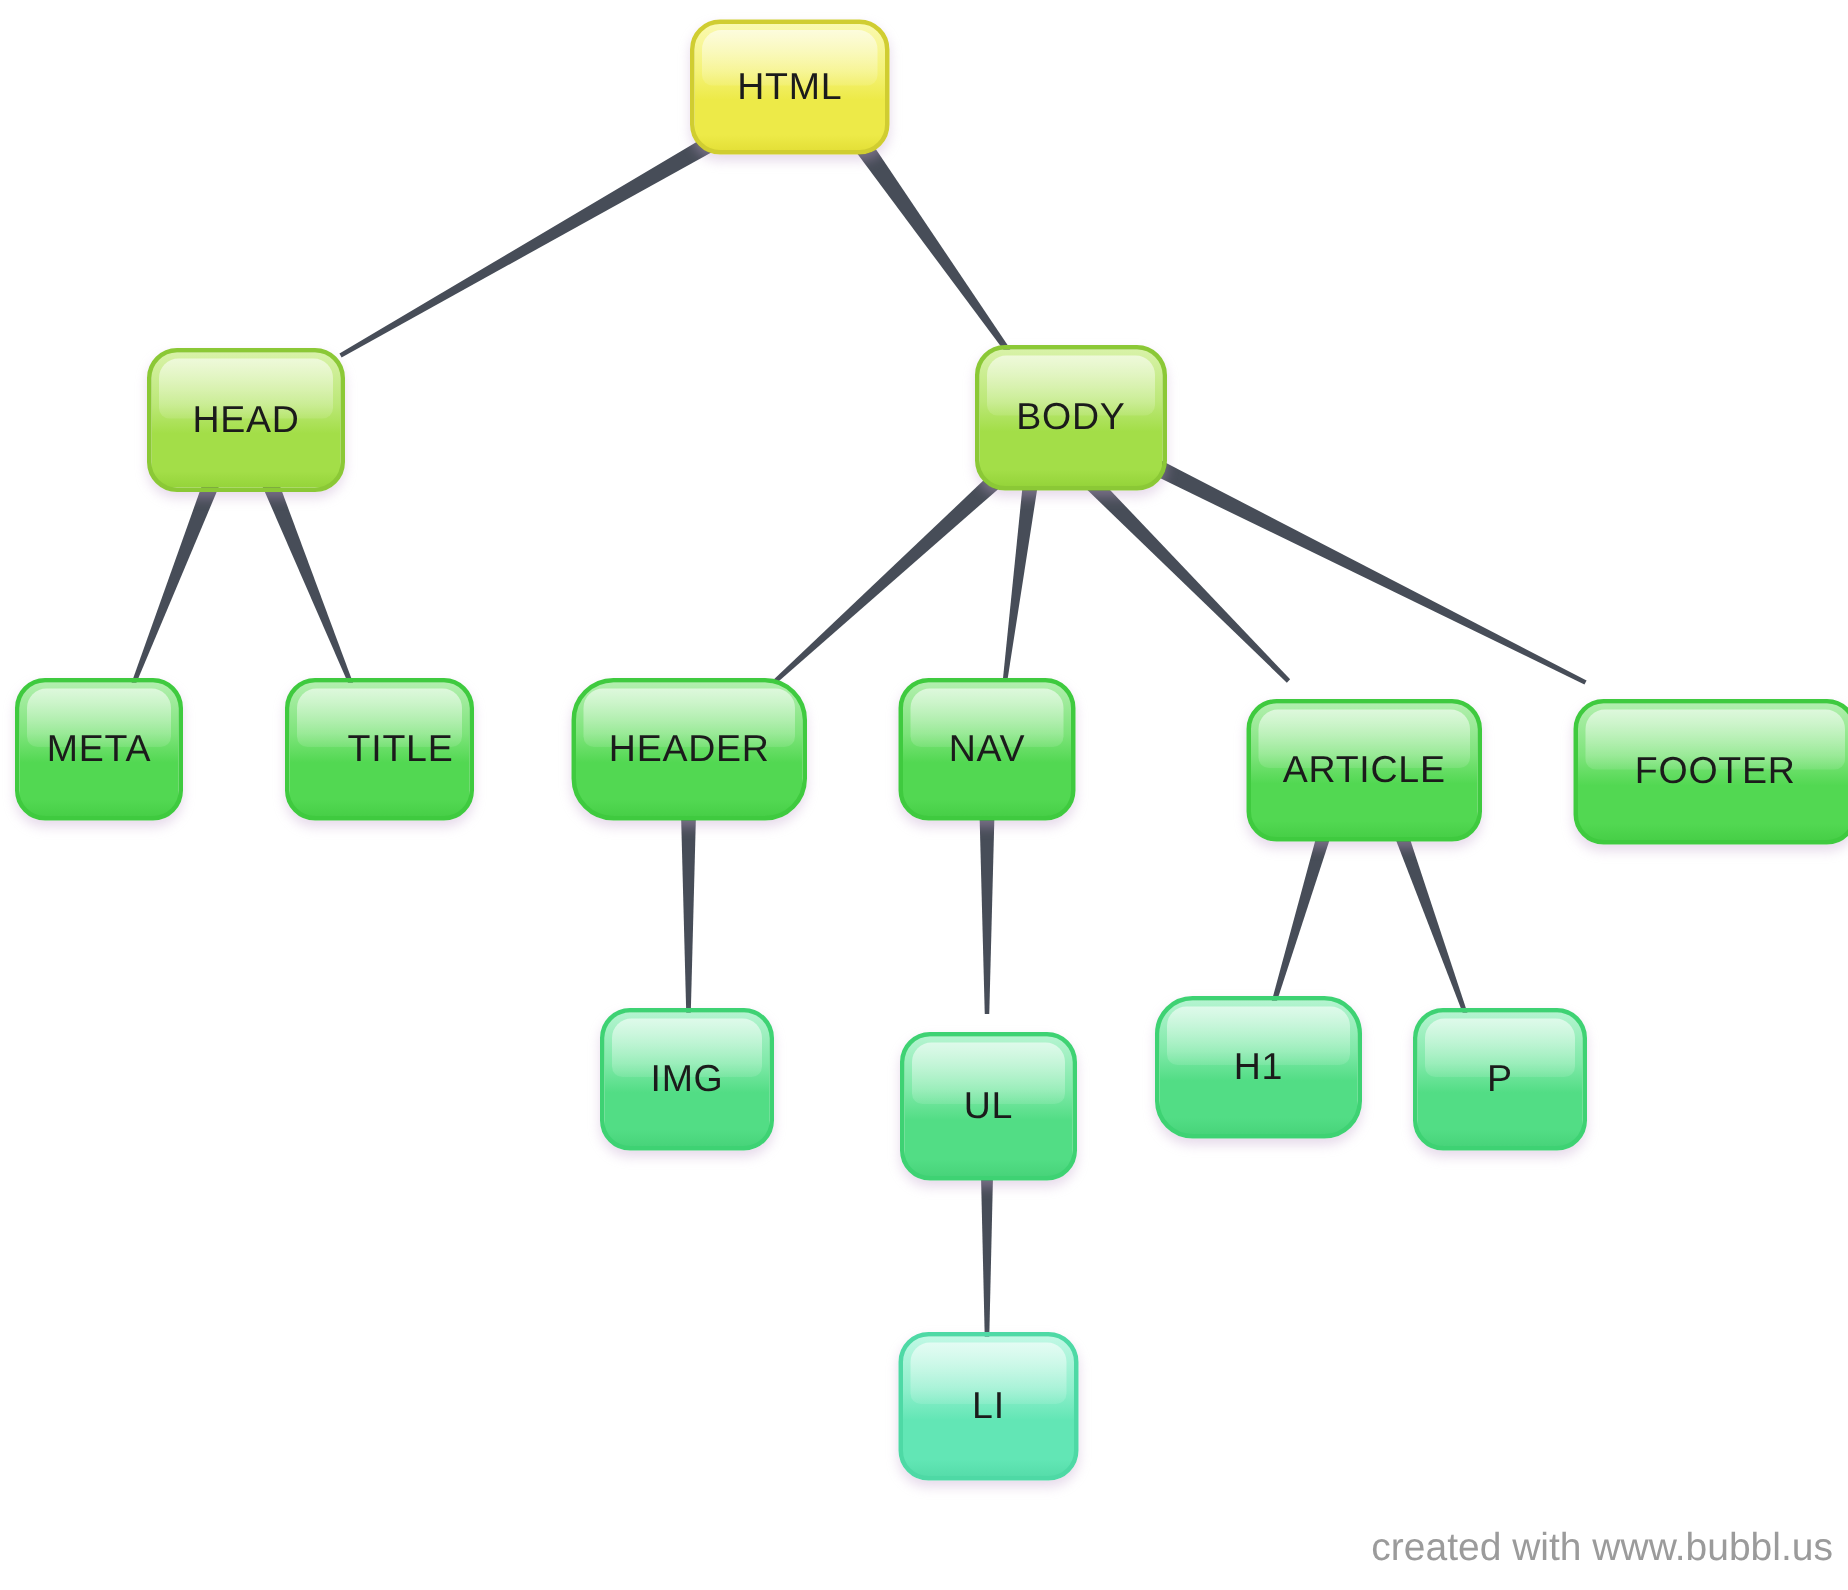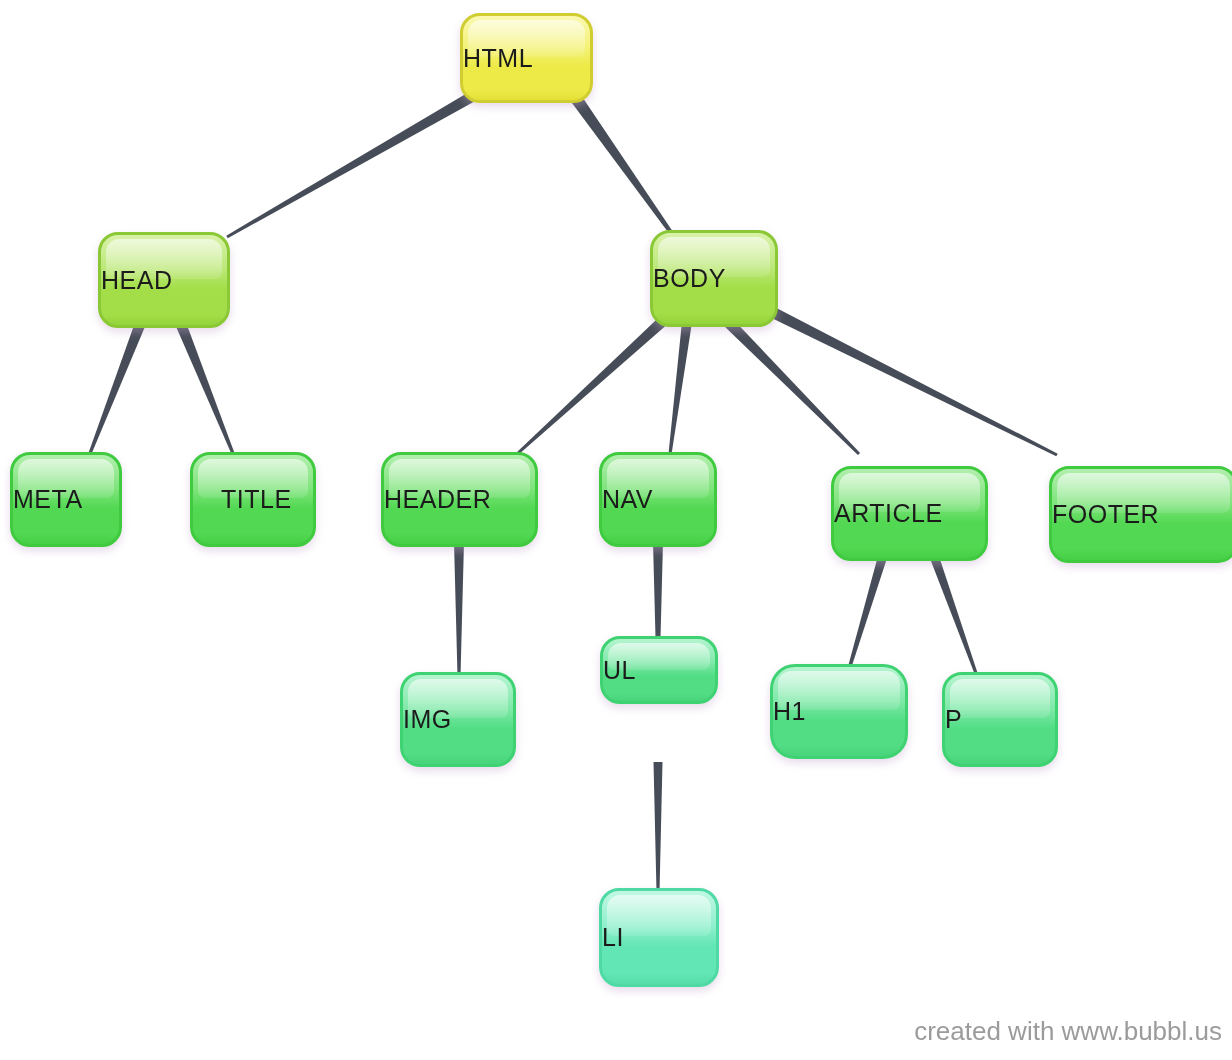--- a/index.html
+++ b/index.html
@@ -24,20 +24,21 @@
     border-radius: 20px;
     background: linear-gradient(180deg,
       var(--hi) 0%,
       var(--mid) 38%,
       var(--base) 60%,
       var(--base) 88%,
       var(--dark) 100%);
     box-shadow: 0 4px 8px rgba(196,164,205,0.40);
     display: flex;
     align-items: center;
+    justify-content: center;
   }
   .node::before {
     content: "";
     position: absolute;
     left: 5px; right: 5px; top: 4px;
     height: 44%;
     border-radius: 13px 13px 7px 7px;
     background: linear-gradient(180deg, rgba(255,255,255,0.60), rgba(255,255,255,0.10));
     pointer-events: none;
   }
@@ -84,36 +85,36 @@
       </div>
       <div class="node" style="left: 650px; top: 230px; width: 128px; height: 97px; --bd: #8bc836; --hi: #d8f2a8; --mid: #bce878; --base: #a3de48; --dark: #95d43a;">
         <span>BODY</span>
       </div>
       <div class="node" style="left: 10px; top: 452px; width: 112px; height: 95px; --bd: #3fca3f; --hi: #b2efae; --mid: #7ee47b; --base: #52d852; --dark: #47cf47;">
         <span>META</span>
       </div>
       <div class="node" style="left: 190px; top: 452px; width: 126px; height: 95px; padding-left: 28px; --bd: #3fca3f; --hi: #b2efae; --mid: #7ee47b; --base: #52d852; --dark: #47cf47;">
         <span>TITLE</span>
       </div>
-      <div class="node" style="left: 381px; top: 452px; width: 157px; height: 95px; --bd: #3fca3f; --hi: #b2efae; --mid: #7ee47b; --base: #52d852; --dark: #47cf47;">
+      <div class="node" style="left: 381px; top: 452px; width: 157px; height: 95px; border-radius: 28px; --bd: #3fca3f; --hi: #b2efae; --mid: #7ee47b; --base: #52d852; --dark: #47cf47;">
         <span>HEADER</span>
       </div>
       <div class="node" style="left: 599px; top: 452px; width: 118px; height: 95px; --bd: #3fca3f; --hi: #b2efae; --mid: #7ee47b; --base: #52d852; --dark: #47cf47;">
         <span>NAV</span>
       </div>
       <div class="node" style="left: 831px; top: 452px; width: 157px; height: 95px; margin-top: 14px; --bd: #3fca3f; --hi: #b2efae; --mid: #7ee47b; --base: #52d852; --dark: #47cf47;">
         <span>ARTICLE</span>
       </div>
       <div class="node" style="left: 1049px; top: 466px; width: 189px; height: 97px; --bd: #3fca3f; --hi: #b2efae; --mid: #7ee47b; --base: #52d852; --dark: #47cf47;">
         <span>FOOTER</span>
       </div>
       <div class="node" style="left: 400px; top: 672px; width: 116px; height: 95px; --bd: #3ed273; --hi: #b4f4d0; --mid: #7fe9a8; --base: #52dd85; --dark: #48d47a;">
         <span>IMG</span>
       </div>
-      <div class="node" style="left: 600px; top: 636px; width: 118px; height: 68px; --bd: #3ed273; --hi: #b4f4d0; --mid: #7fe9a8; --base: #52dd85; --dark: #48d47a;">
+      <div class="node" style="left: 600px; top: 688px; width: 118px; height: 99px; --bd: #3ed273; --hi: #b4f4d0; --mid: #7fe9a8; --base: #52dd85; --dark: #48d47a;">
         <span>UL</span>
       </div>
       <div class="node" style="left: 770px; top: 664px; width: 138px; height: 95px; border-radius: 25px; --bd: #3ed273; --hi: #b4f4d0; --mid: #7fe9a8; --base: #52dd85; --dark: #48d47a;">
         <span>H1</span>
       </div>
       <div class="node" style="left: 942px; top: 672px; width: 116px; height: 95px; --bd: #3ed273; --hi: #b4f4d0; --mid: #7fe9a8; --base: #52dd85; --dark: #48d47a;">
         <span>P</span>
       </div>
       <div class="node" style="left: 599px; top: 888px; width: 120px; height: 99px; --bd: #4ed9a5; --hi: #c0f8e4; --mid: #8fefcc; --base: #62e6b5; --dark: #56ddaa;">
         <span>LI</span>

